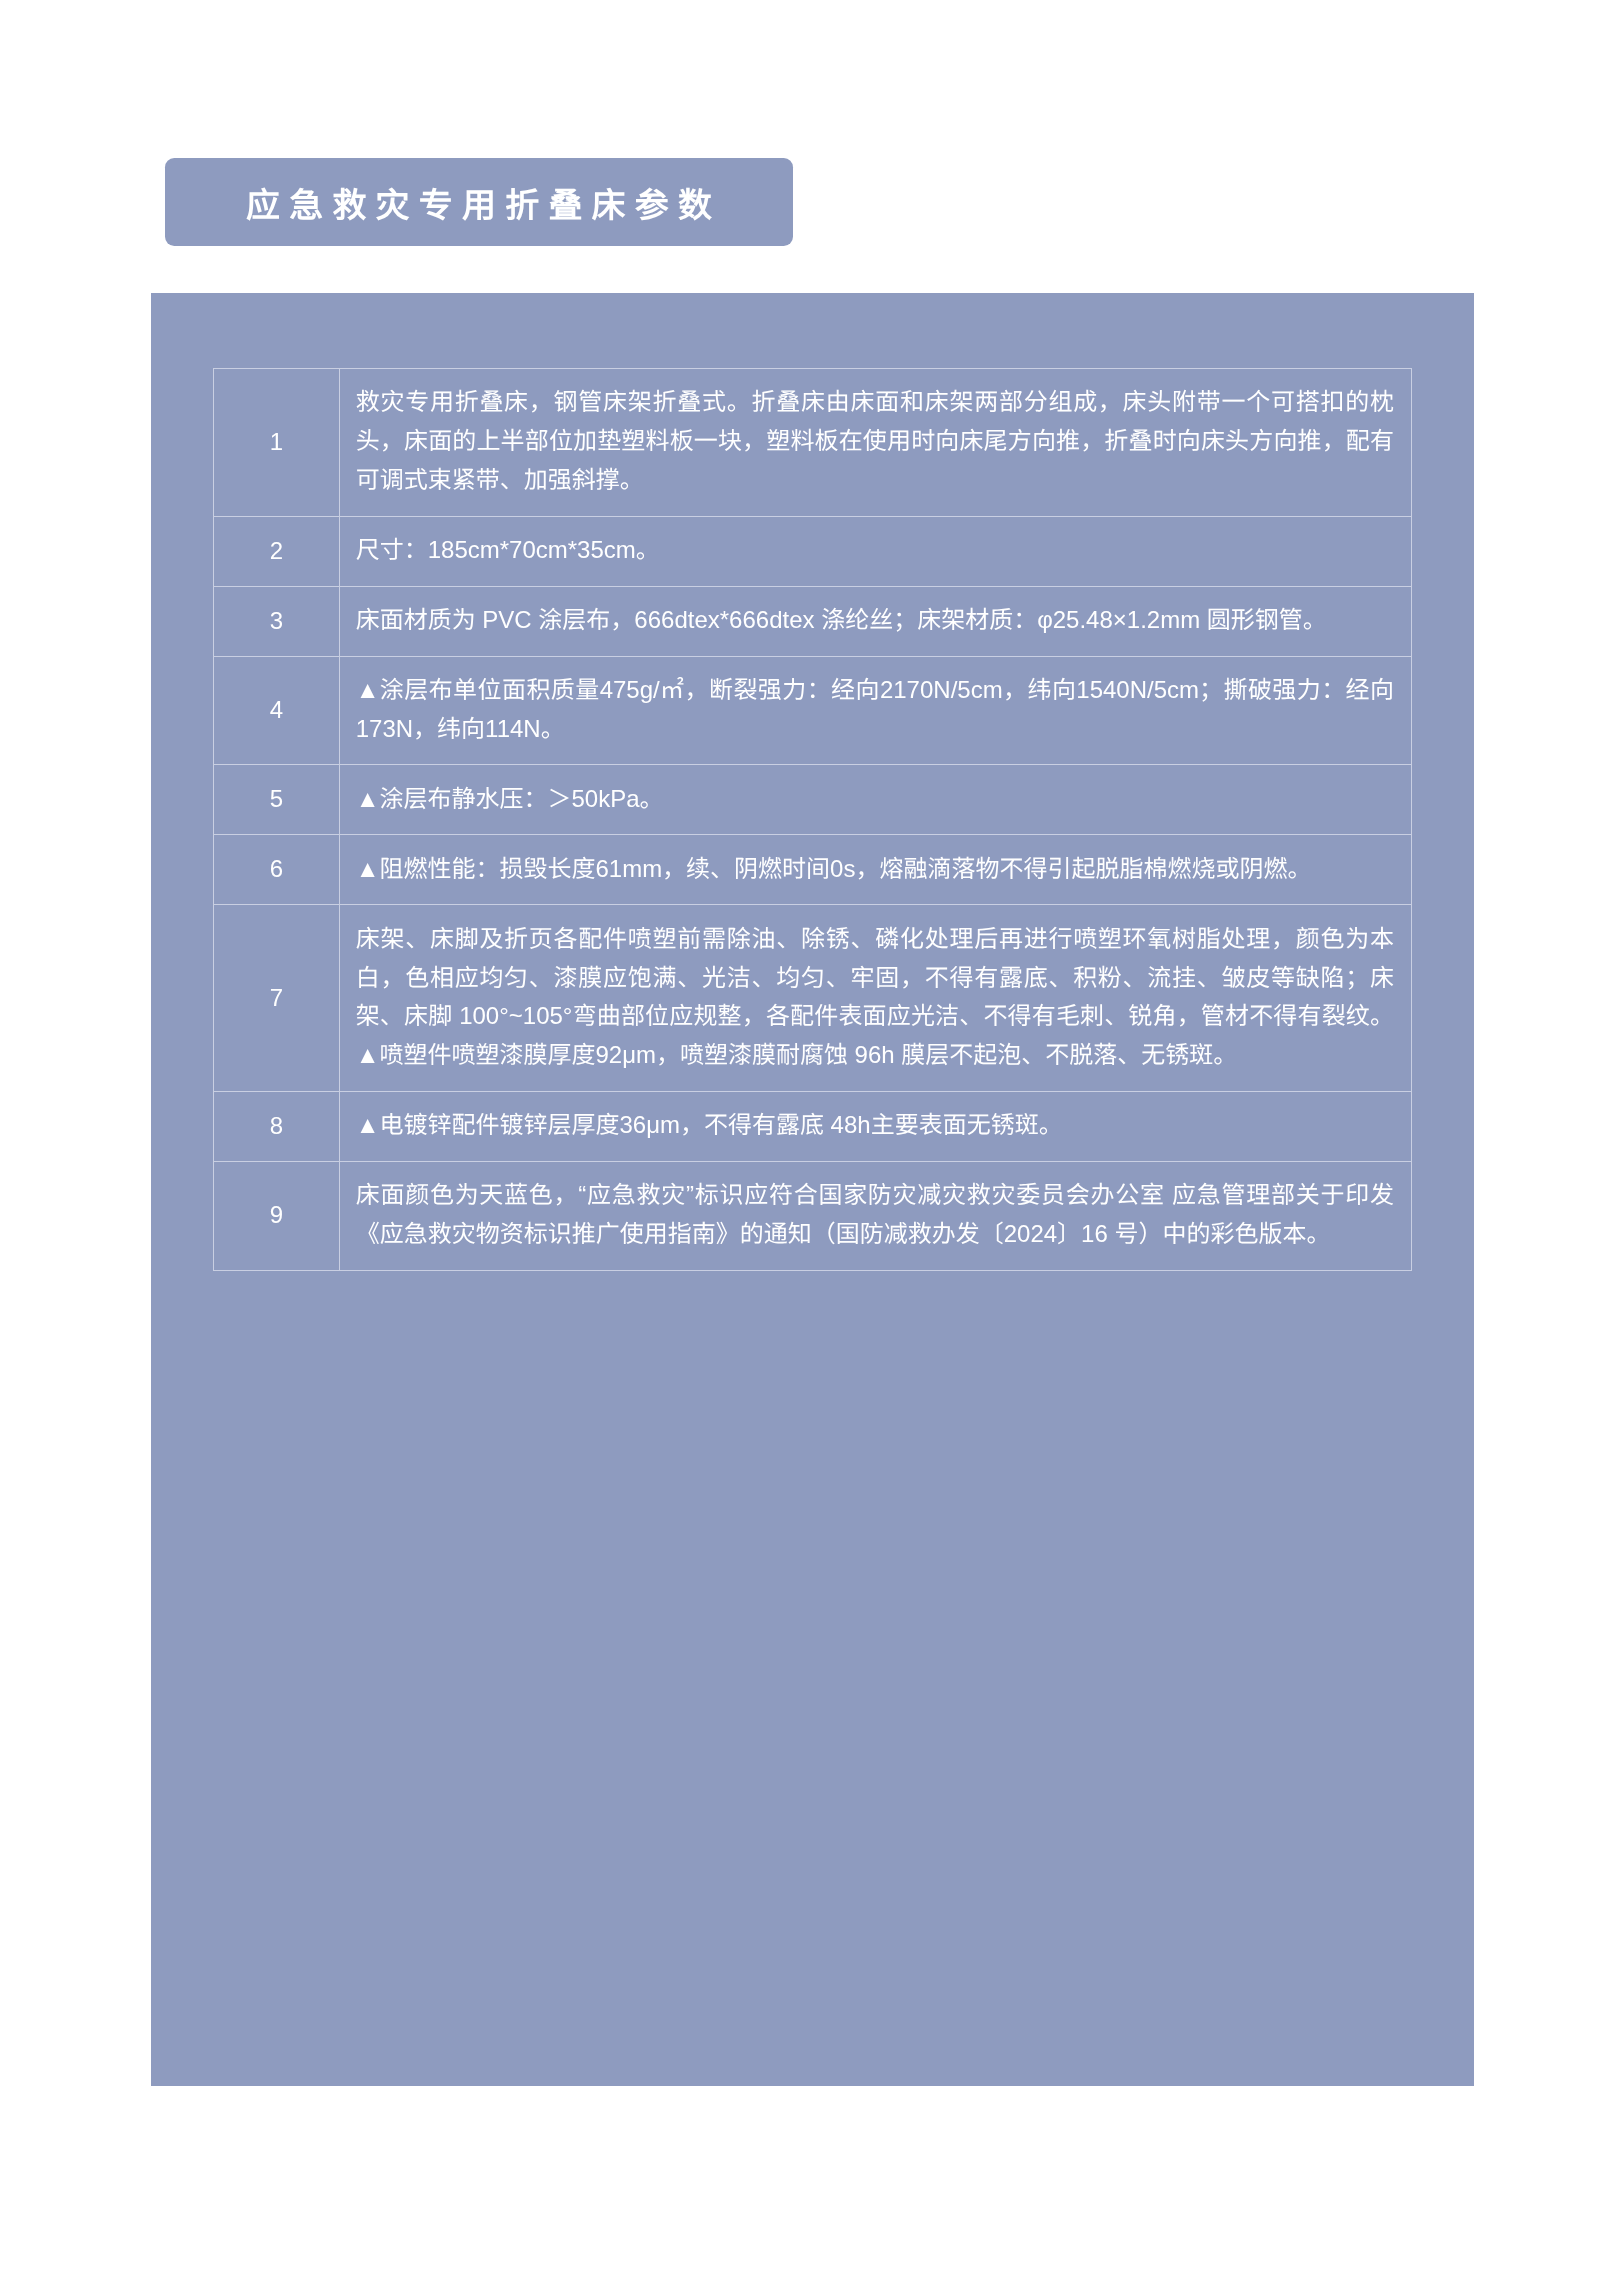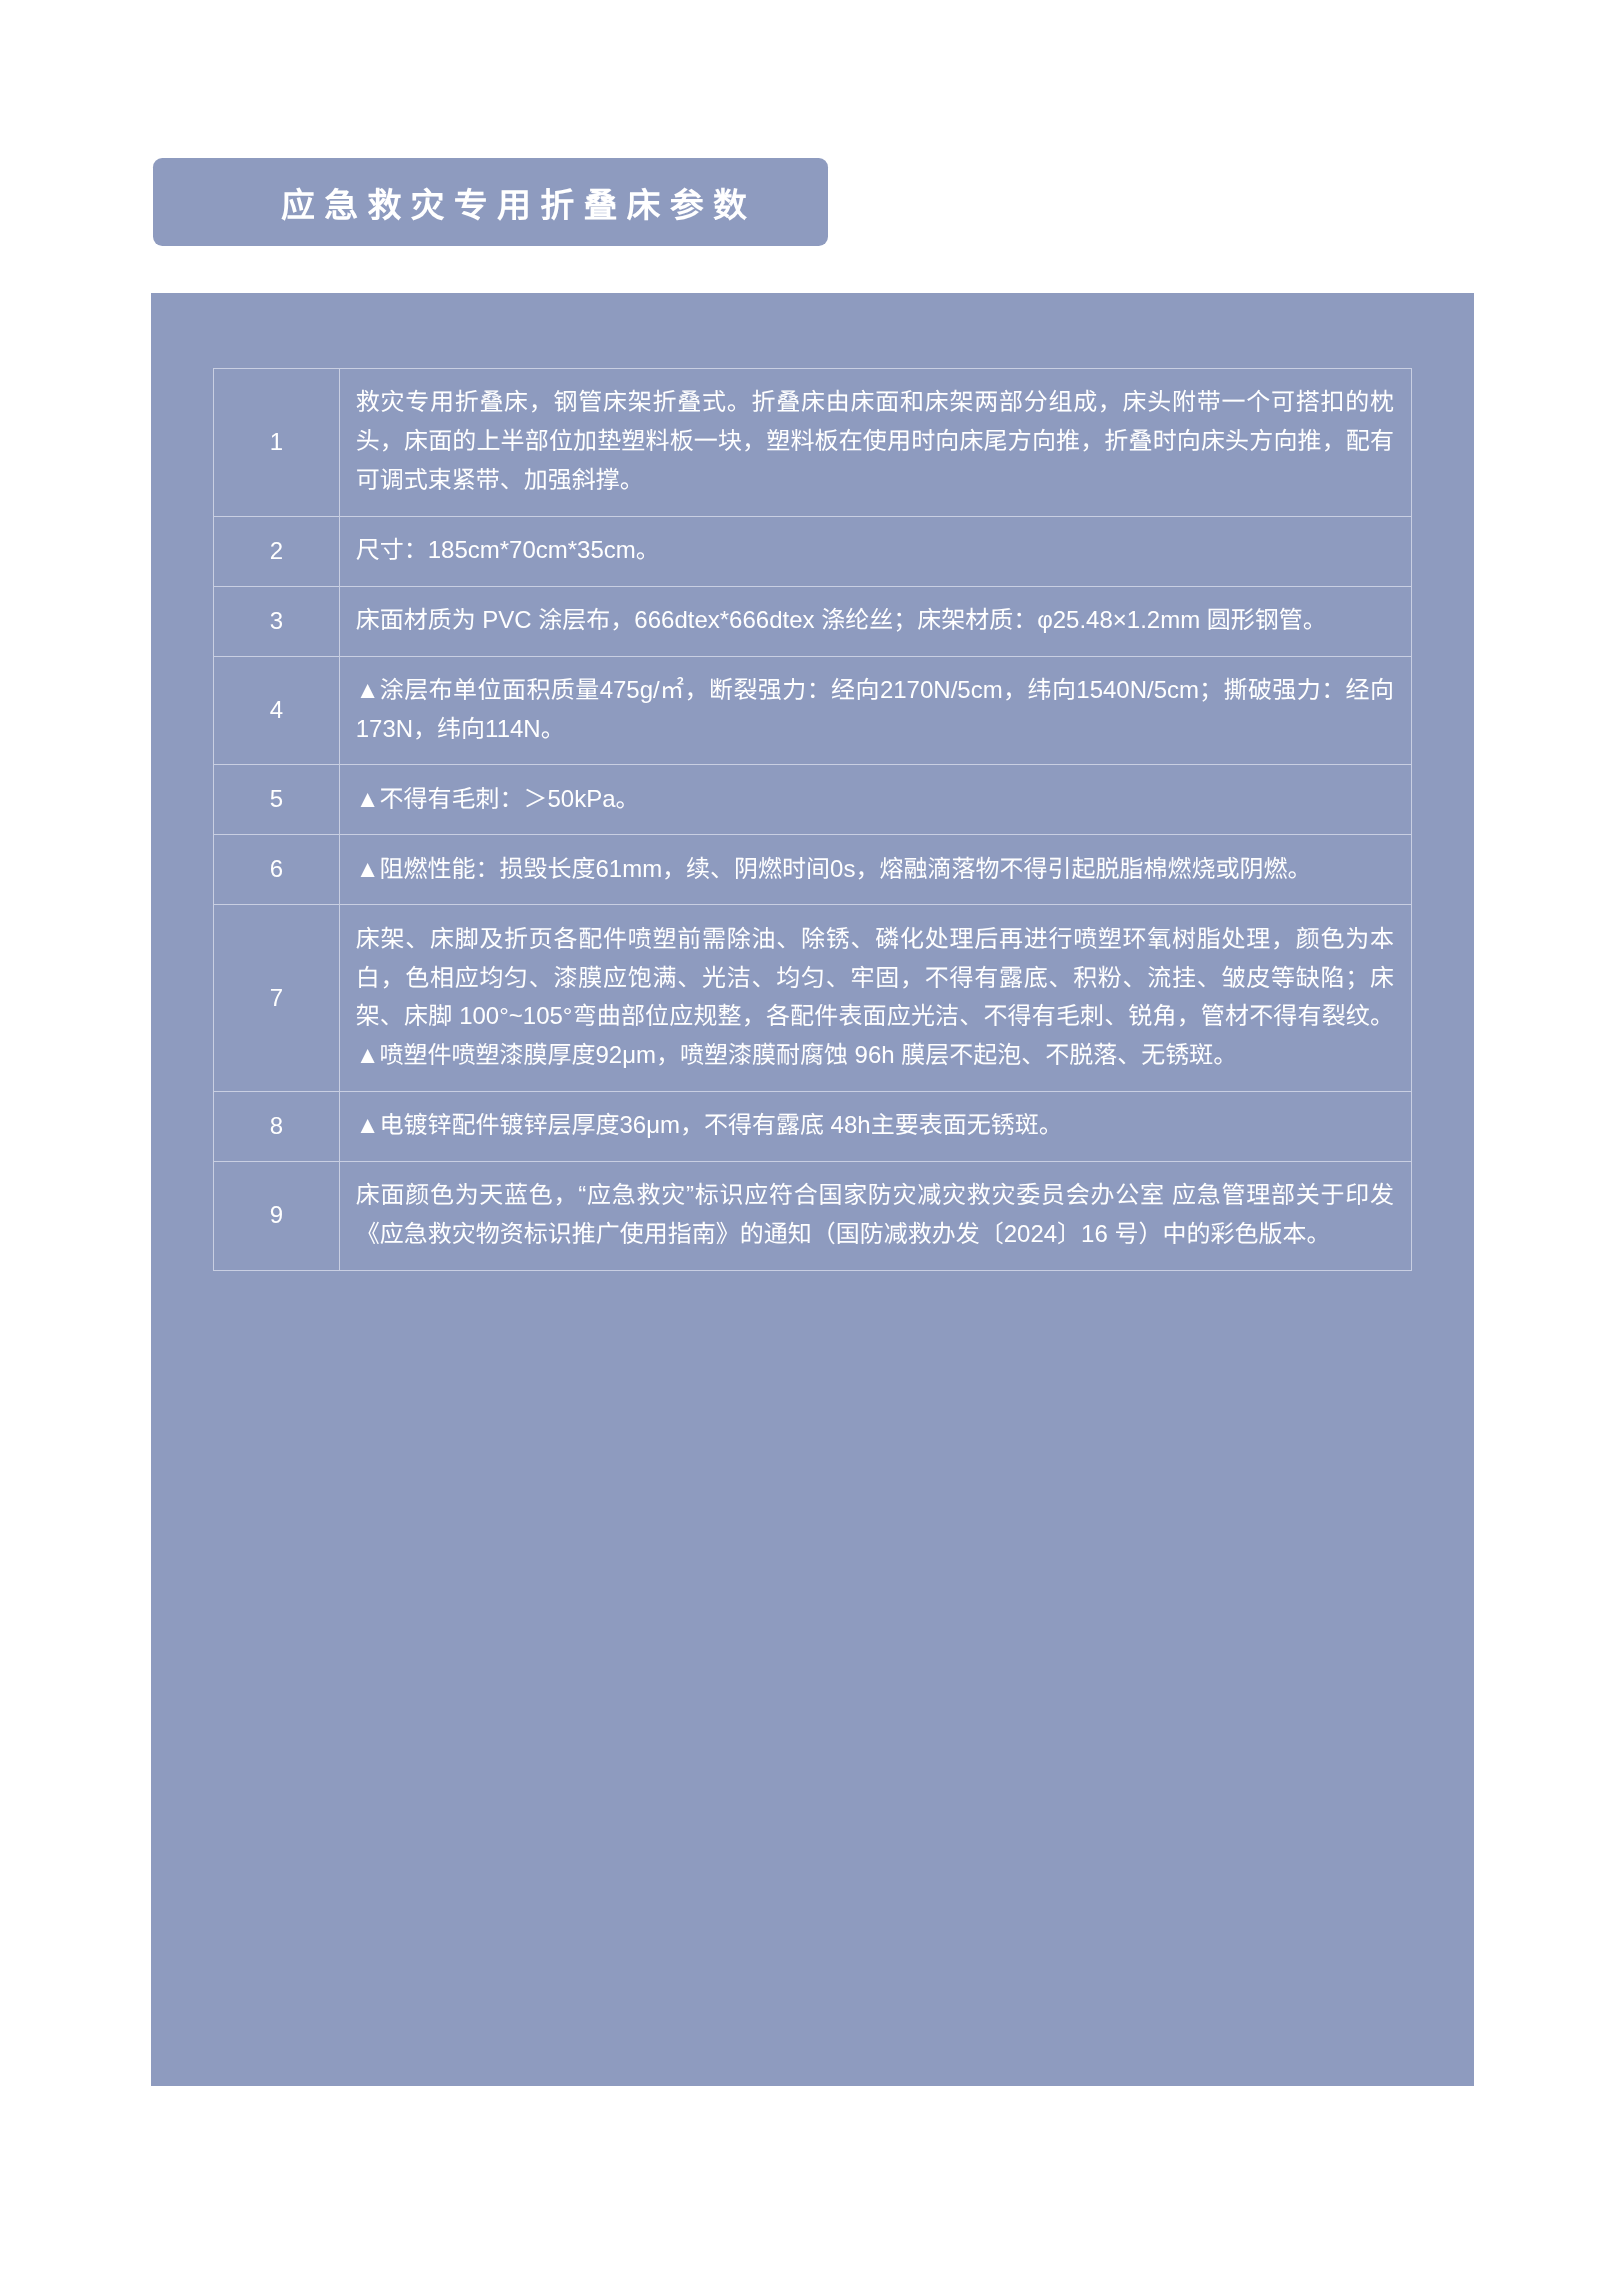--- a/index.html
+++ b/index.html
@@ -16,30 +16,29 @@
   .page {
     position: relative;
     width: 1623px;
     height: 2295px;
     box-sizing: border-box;
   }
 
   
   .title-pill {
     position: absolute;
-    left: 153px;
+    left: 165px;
     top: 158px;
     width: 628px;
     height: 88px;
     background: #8e9bbf;
     border-radius: 9.2px;
     display: flex;
     align-items: center;
     justify-content: center;
-    padding-left: 47px;
   }
   .title-pill .title-text {
     color: #ffffff;
     font-size: 34px;
     font-weight: bold;
     letter-spacing: 9.2px;
     text-indent: 9.2px;
     white-space: nowrap;
   }
 
@@ -117,21 +116,21 @@
         <tr>
           <td class="idx">3</td>
           <td class="txt">床面材质为 PVC 涂层布，666dtex*666dtex 涤纶丝；床架材质：φ25.48×1.2mm 圆形钢管。</td>
         </tr>
         <tr>
           <td class="idx">4</td>
           <td class="txt">▲涂层布单位面积质量475g/㎡，断裂强力：经向2170N/5cm，纬向1540N/5cm；撕破强力：经向173N，纬向114N。</td>
         </tr>
         <tr>
           <td class="idx">5</td>
-          <td class="txt">▲不得有毛刺：＞50kPa。</td>
+          <td class="txt">▲涂层布静水压：＞50kPa。</td>
         </tr>
         <tr>
           <td class="idx">6</td>
           <td class="txt">▲阻燃性能：损毁长度61mm，续、阴燃时间0s，熔融滴落物不得引起脱脂棉燃烧或阴燃。</td>
         </tr>
         <tr>
           <td class="idx">7</td>
           <td class="txt">床架、床脚及折页各配件喷塑前需除油、除锈、磷化处理后再进行喷塑环氧树脂处理，颜色为本白，色相应均匀、漆膜应饱满、光洁、均匀、牢固，不得有露底、积粉、流挂、皱皮等缺陷；床架、床脚 100°~105°弯曲部位应规整，各配件表面应光洁、不得有毛刺、锐角，管材不得有裂纹。▲喷塑件喷塑漆膜厚度92μm，喷塑漆膜耐腐蚀 96h 膜层不起泡、不脱落、无锈斑。</td>
         </tr>
         <tr>

